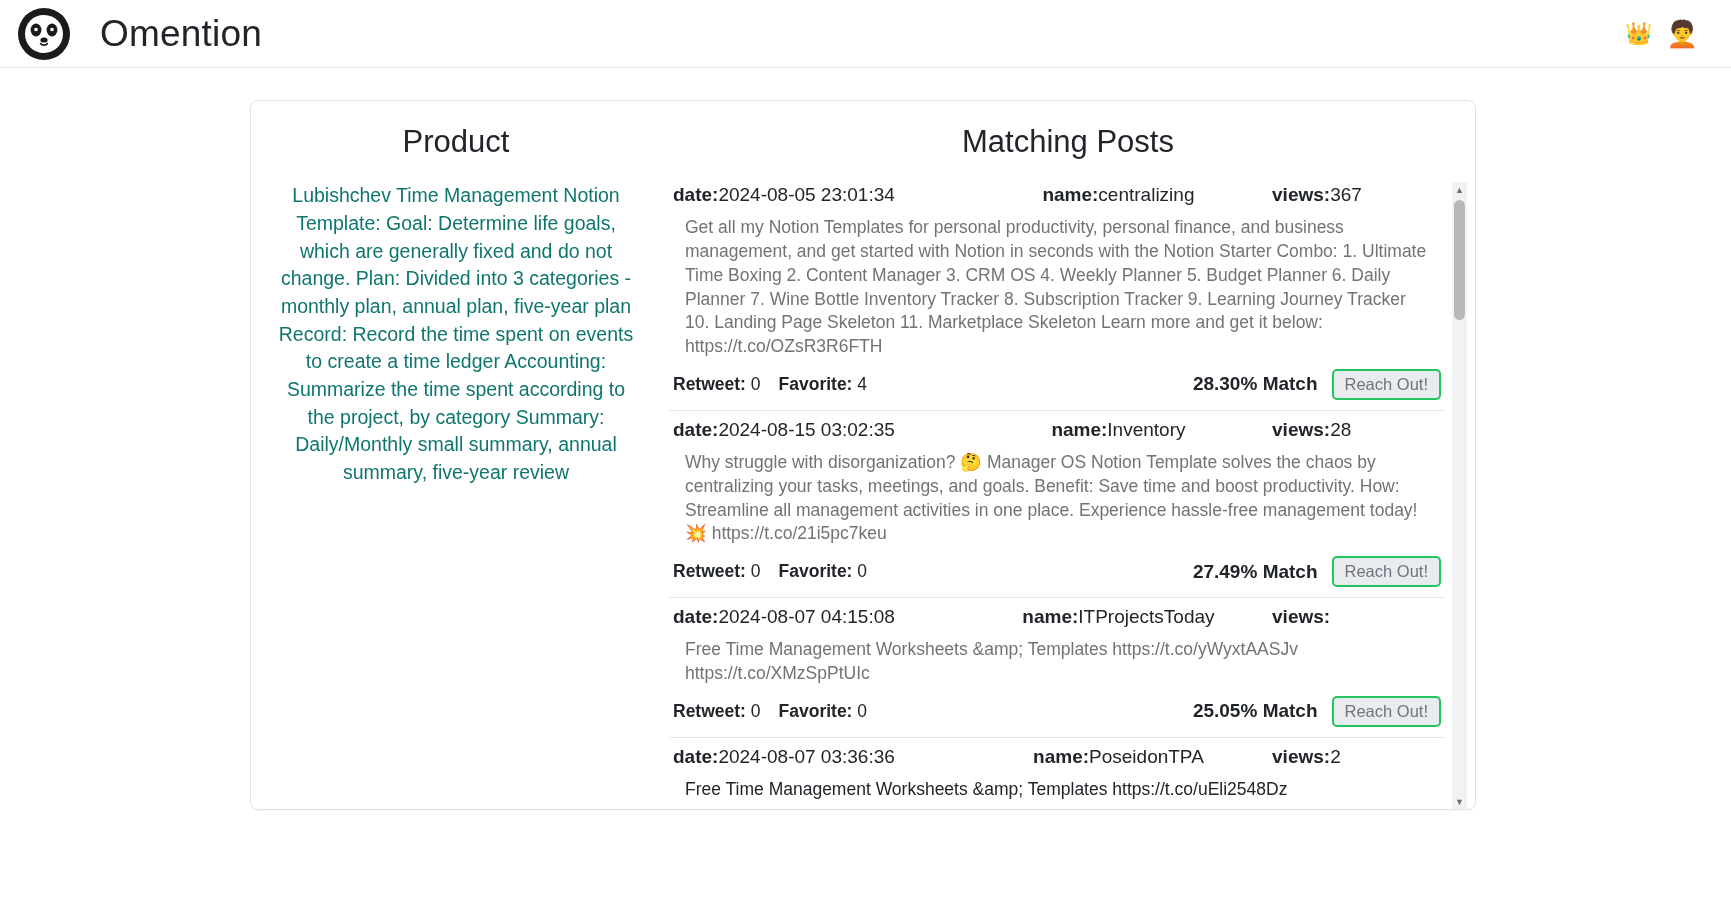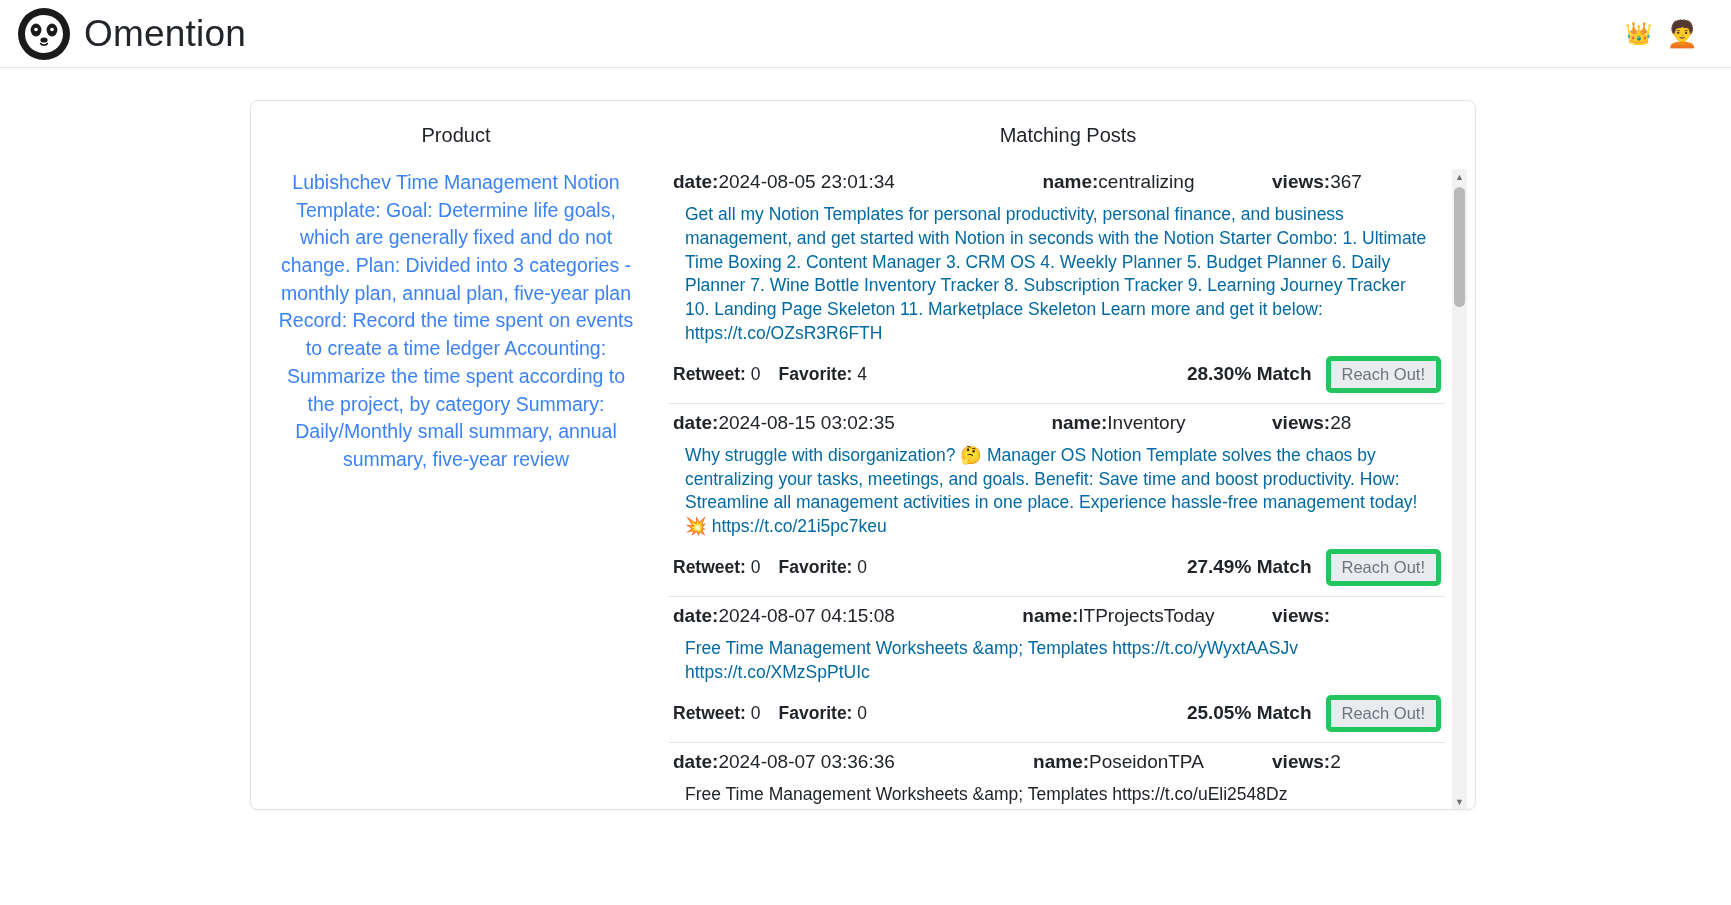--- a/index.html
+++ b/index.html
@@ -21,21 +21,21 @@
     background: #ffffff;
     border-bottom: 1px solid #e9e9e9;
     display: flex;
     align-items: center;
     padding: 0 18px;
     position: relative;
   }
   .brand {
     display: flex;
     align-items: center;
-    gap: 14px;
+    gap: 30px;
   }
   .brand-logo {
     width: 52px;
     height: 52px;
     border-radius: 50%;
     background: #1b1b1b;
     display: flex;
     align-items: center;
     justify-content: center;
     overflow: hidden;
@@ -89,32 +89,32 @@
   .col-right {
     flex: 1;
     padding: 22px 8px 0 8px;
     display: flex;
     flex-direction: column;
     min-width: 0;
   }
 
   .col-heading {
     text-align: center;
-    font-size: 20px;
+    font-size: 31px;
     font-weight: 400;
     color: #212529;
     margin: 0 0 22px 0;
     line-height: 1.2;
   }
 
   .product-desc {
     text-align: center;
     font-size: 19.5px;
     line-height: 1.42;
-    color: #3b82f6;
+    color: #0f766e;
     padding: 0 4px;
   }
 
   
   .posts-wrap {
     position: relative;
     flex: 1;
     min-height: 0;
     overflow: hidden;
     padding-right: 22px;
@@ -136,21 +136,21 @@
     margin-bottom: 10px;
   }
   .post-meta .m-date { flex: 0 0 38%; }
   .post-meta .m-name { flex: 1; text-align: center; }
   .post-meta .m-views { flex: 0 0 22%; padding-right: 2px; }
   .lbl { font-weight: bold; }
 
   .post-body {
     font-size: 17.5px;
     line-height: 1.36;
-    color: #0369a1;
+    color: #737373;
     padding: 0 10px 0 12px;
     word-wrap: break-word;
   }
 
   .post-footer {
     display: flex;
     align-items: center;
     margin-top: 10px;
     font-size: 17.5px;
   }
@@ -159,21 +159,21 @@
   .post-footer .spacer { flex: 1; }
   .match {
     font-weight: bold;
     font-size: 19px;
     margin-right: 14px;
     white-space: nowrap;
   }
   .reach-btn {
     background: #e9ecef;
     color: #6c757d;
-    border: 5px solid #22c55e;
+    border: 2px solid #22c55e;
     border-radius: 5px;
     font-size: 16.5px;
     padding: 4px 11px;
     cursor: pointer;
     font-family: "Liberation Sans", sans-serif;
     white-space: nowrap;
     text-align: right;
   }
 
   

